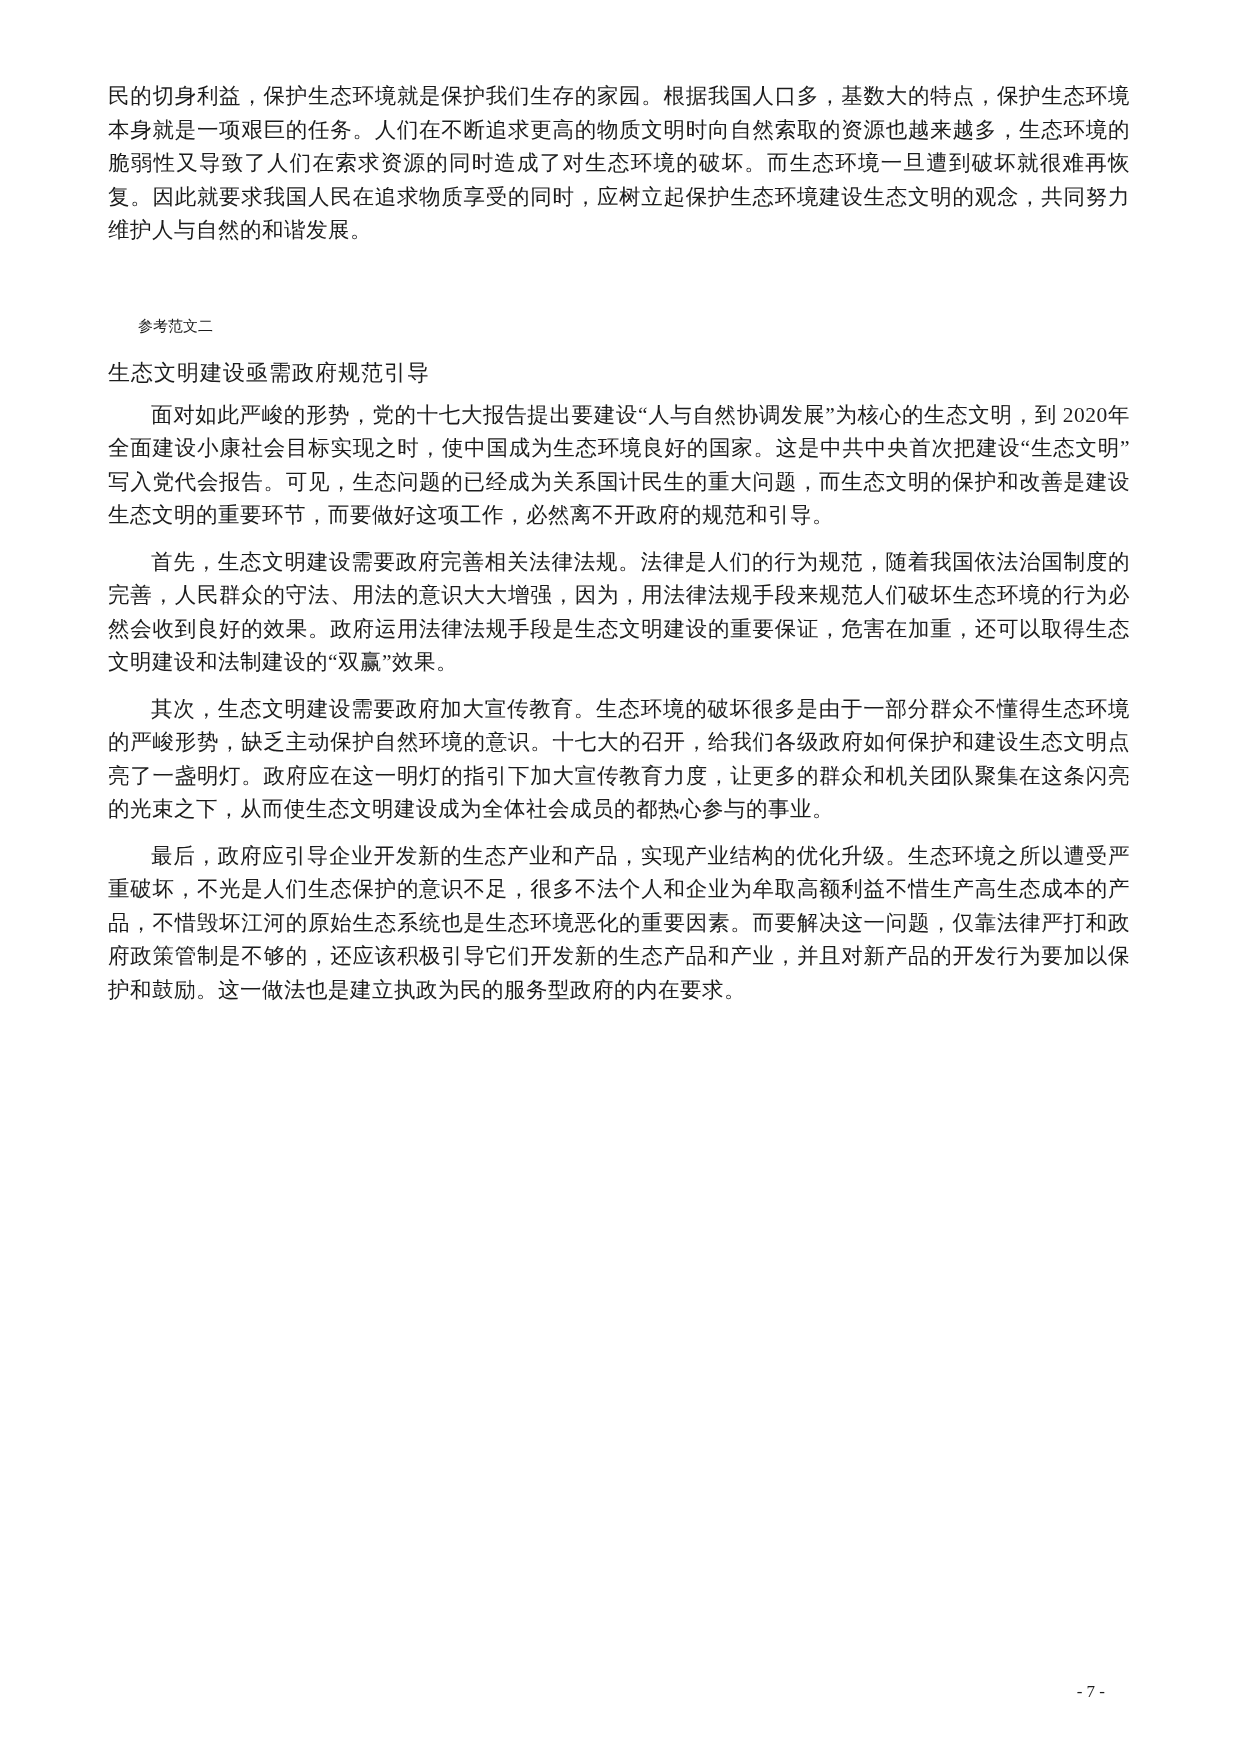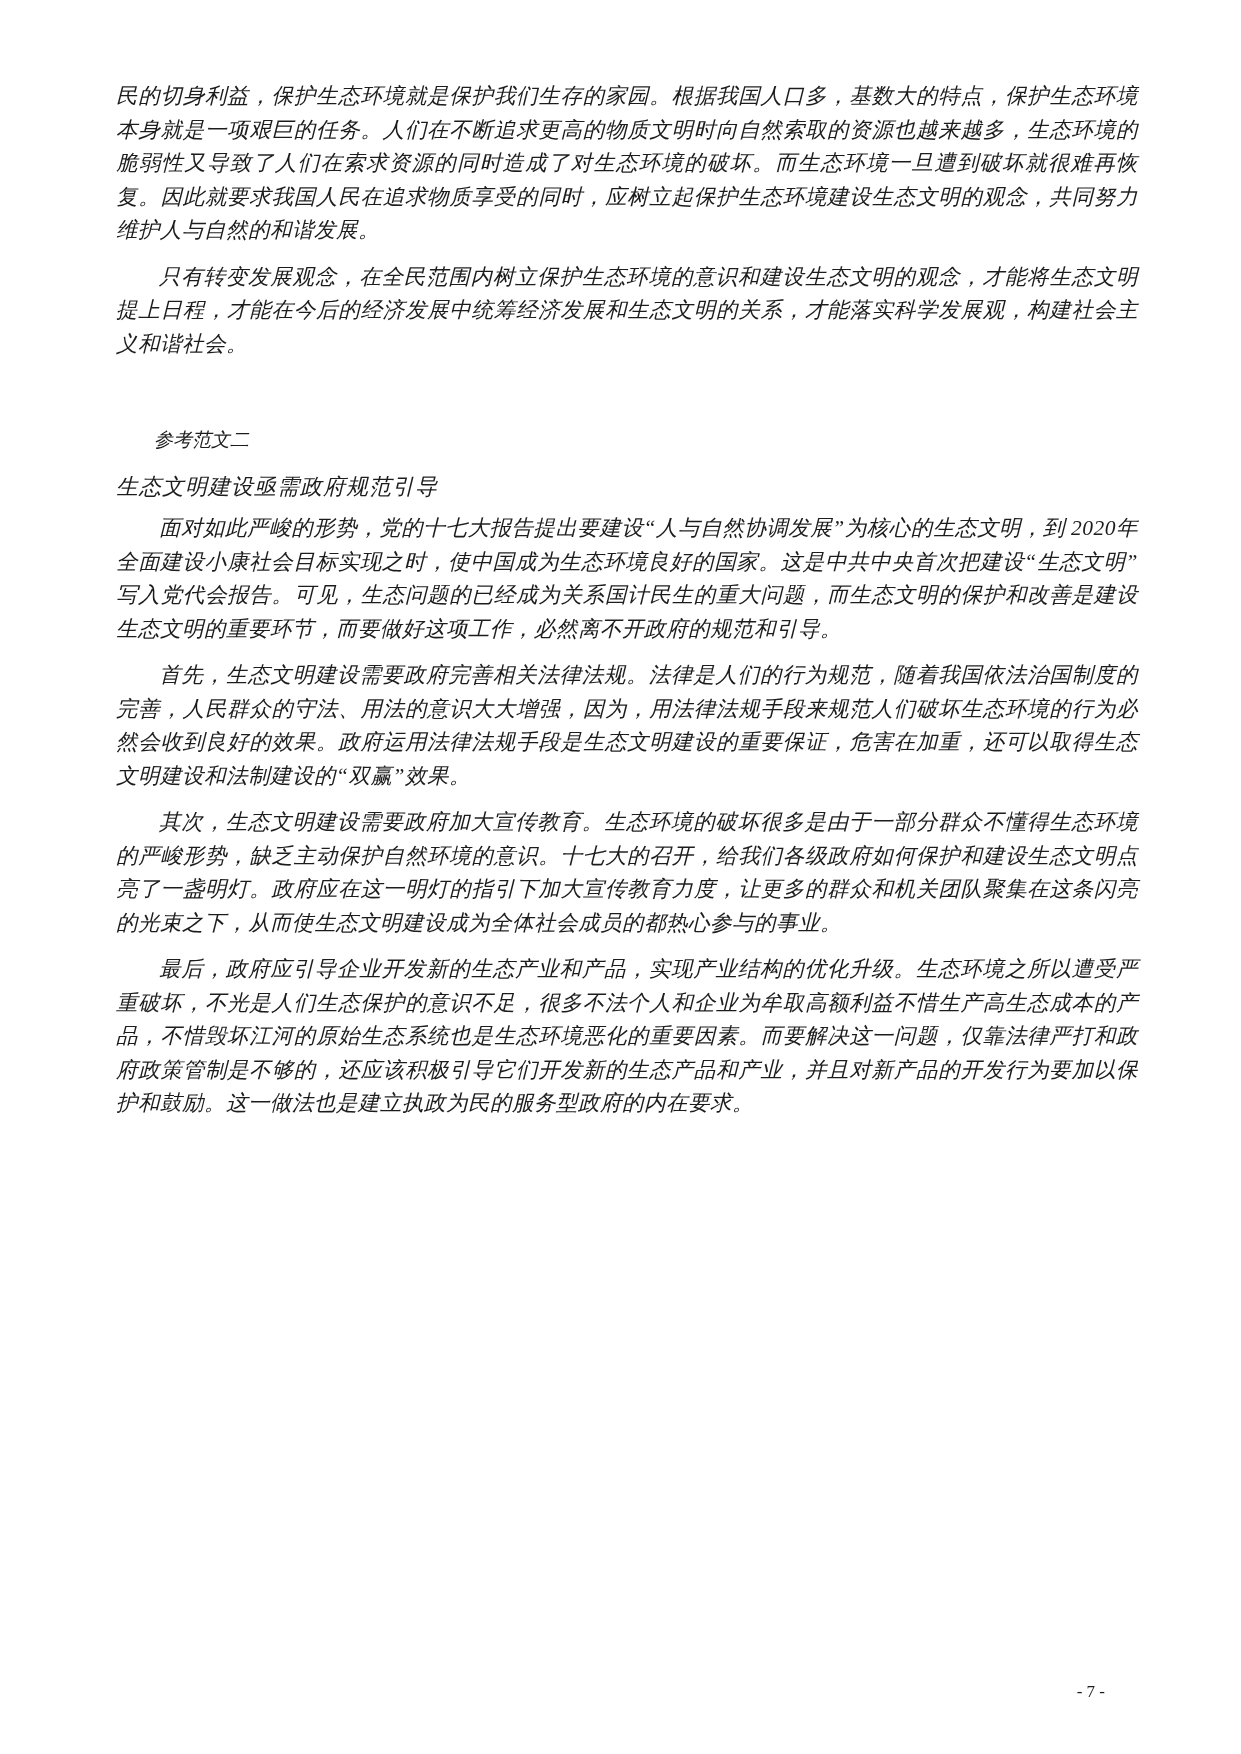--- a/index.html
+++ b/index.html
@@ -9,38 +9,37 @@
     width: 1241px;
     height: 1754px;
     margin: 0 auto;
     background: #ffffff;
     font-family: "Liberation Serif", "DejaVu Serif", serif;
     color: #1c1c1c;
     overflow: hidden;
   }
   .content {
     position: absolute;
-    left: 116px;
+    left: 108px;
     top: 80px;
     width: 1022px;
-    font-style: italic;
   }
   .para {
     font-size: 21.5px;
     line-height: 33.5px;
     text-align: justify;
     text-indent: 2em;
     margin-bottom: 13px;
     letter-spacing: 0.5px;
   }
   .para.continuation {
     text-indent: 0;
   }
   .section-label {
-    font-size: 19px;
+    font-size: 15px;
     line-height: 33.5px;
     text-indent: 2em;
     margin-top: 62px;
     margin-bottom: 13px;
   }
   .essay-title {
     font-size: 22px;
     line-height: 33.5px;
     text-align: left;
     font-weight: normal;
@@ -57,21 +56,20 @@
   }
 </style>
 </head>
 <body>
 
 <div class="page">
   <div class="content">
 
     <p class="para continuation">民的切身利益，保护生态环境就是保护我们生存的家园。根据我国人口多，基数大的特点，保护生态环境本身就是一项艰巨的任务。人们在不断追求更高的物质文明时向自然索取的资源也越来越多，生态环境的脆弱性又导致了人们在索求资源的同时造成了对生态环境的破坏。而生态环境一旦遭到破坏就很难再恢复。因此就要求我国人民在追求物质享受的同时，应树立起保护生态环境建设生态文明的观念，共同努力维护人与自然的和谐发展。</p>
 
-    <p class="para">只有转变发展观念，在全民范围内树立保护生态环境的意识和建设生态文明的观念，才能将生态文明提上日程，才能在今后的经济发展中统筹经济发展和生态文明的关系，才能落实科学发展观，构建社会主义和谐社会。</p>
 
     <div class="section-label">参考范文二</div>
 
     <h1 class="essay-title">生态文明建设亟需政府规范引导</h1>
 
 
     <p class="para">面对如此严峻的形势，党的十七大报告提出要建设“人与自然协调发展”为核心的生态文明，到 2020年全面建设小康社会目标实现之时，使中国成为生态环境良好的国家。这是中共中央首次把建设“生态文明”写入党代会报告。可见，生态问题的已经成为关系国计民生的重大问题，而生态文明的保护和改善是建设生态文明的重要环节，而要做好这项工作，必然离不开政府的规范和引导。</p>
 
     <p class="para">首先，生态文明建设需要政府完善相关法律法规。法律是人们的行为规范，随着我国依法治国制度的完善，人民群众的守法、用法的意识大大增强，因为，用法律法规手段来规范人们破坏生态环境的行为必然会收到良好的效果。政府运用法律法规手段是生态文明建设的重要保证，危害在加重，还可以取得生态文明建设和法制建设的“双赢”效果。</p>
 

